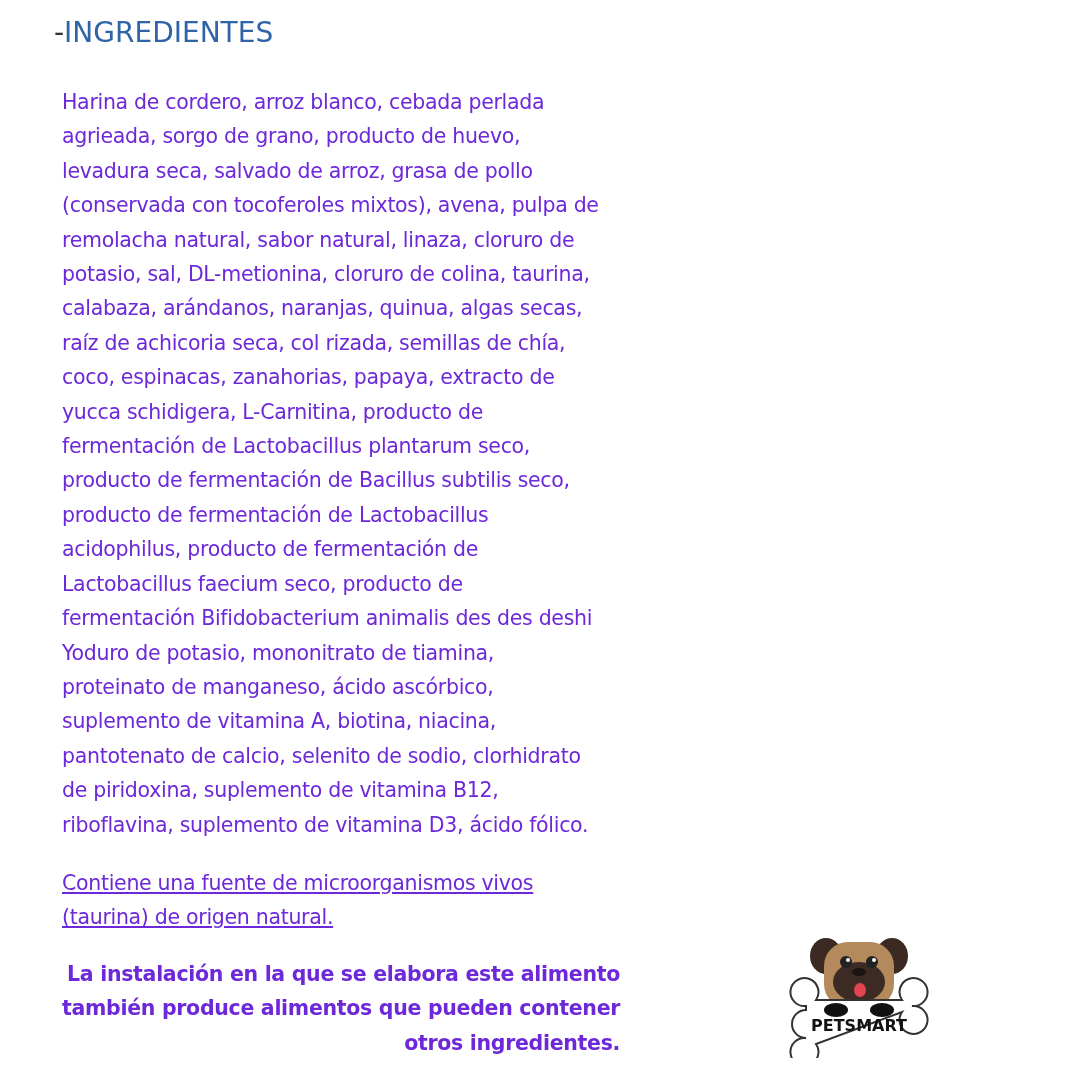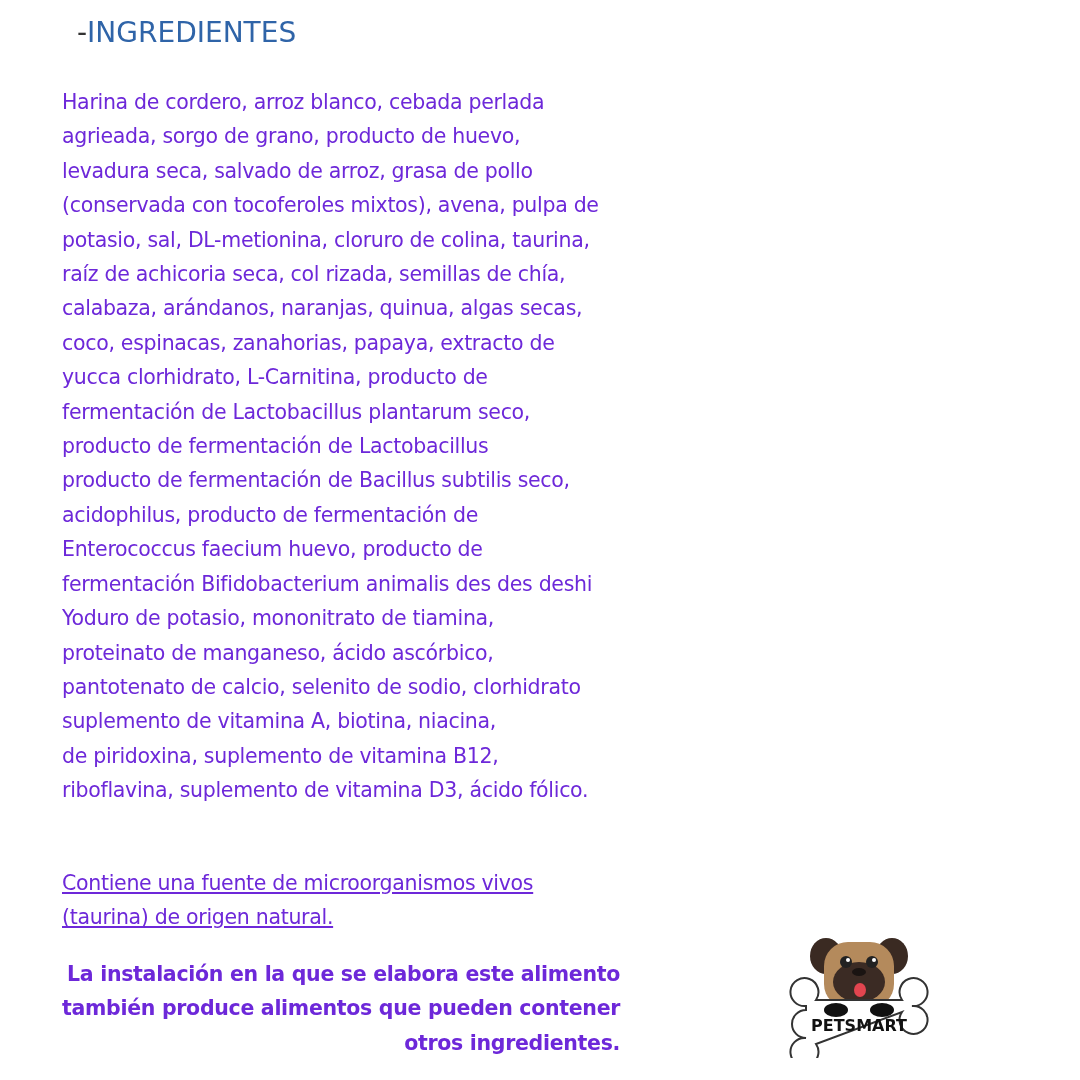--- a/index.html
+++ b/index.html
@@ -1,50 +1,51 @@
 <!DOCTYPE html>
 <html><head>
 <meta charset="utf-8">
 <style>
   html, body { margin:0; padding:0; background:#ffffff; }
   body { width:1080px; height:1080px; position:relative; overflow:hidden; font-family:"DejaVu Sans", sans-serif; }
-  .title { position:absolute; left:54px; top:16px; font-size:28px; color:#2f64a8; letter-spacing:0px;margin-left:23px; }
+  .title { position:absolute; left:54px; top:16px; font-size:28px; color:#2f64a8; letter-spacing:0px; }
   .title .dash { color:#333; }
   .block { position:absolute; left:62px; color:#6d28d9; font-size:20.5px; line-height:34.4px; letter-spacing:-0.3px; }
   .block div { white-space:nowrap; }
   #ingredients { top:85px; }
   #probiotic { top:866px;text-decoration:underline; }
   #warning { top:957px; font-weight:bold;text-align:right; }
   .logo { position:absolute; left:786px; top:934px; width:146px; height:124px; }
 </style>
 </head>
 <body>
 
 <div class="title"><span class="dash">-</span><span>INGREDIENTES</span></div>
 
 <div class="block" id="ingredients">
   <div>Harina de cordero, arroz blanco, cebada perlada</div>
   <div>agrieada, sorgo de grano, producto de huevo,</div>
   <div>levadura seca, salvado de arroz, grasa de pollo</div>
   <div>(conservada con tocoferoles mixtos), avena, pulpa de</div>
+  <div>remolacha natural, sabor natural, linaza, cloruro de</div>
   <div>potasio, sal, DL-metionina, cloruro de colina, taurina,</div>
+  <div>calabaza, arándanos, naranjas, quinua, algas secas,</div>
   <div>raíz de achicoria seca, col rizada, semillas de chía,</div>
-  <div>calabaza, arándanos, naranjas, quinua, algas secas,</div>
   <div>coco, espinacas, zanahorias, papaya, extracto de</div>
-  <div>yucca clorhidrato, L-Carnitina, producto de</div>
+  <div>yucca schidigera, L-Carnitina, producto de</div>
   <div>fermentación de Lactobacillus plantarum seco,</div>
+  <div>producto de fermentación de Bacillus subtilis seco,</div>
   <div>producto de fermentación de Lactobacillus</div>
-  <div>producto de fermentación de Bacillus subtilis seco,</div>
   <div>acidophilus, producto de fermentación de</div>
-  <div>Enterococcus faecium huevo, producto de</div>
+  <div>Lactobacillus faecium seco, producto de</div>
   <div>fermentación Bifidobacterium animalis des des deshi</div>
   <div>Yoduro de potasio, mononitrato de tiamina,</div>
   <div>proteinato de manganeso, ácido ascórbico,</div>
+  <div>suplemento de vitamina A, biotina, niacina,</div>
   <div>pantotenato de calcio, selenito de sodio, clorhidrato</div>
-  <div>suplemento de vitamina A, biotina, niacina,</div>
   <div>de piridoxina, suplemento de vitamina B12,</div>
   <div>riboflavina, suplemento de vitamina D3, ácido fólico.</div>
 </div>
 
 <div class="block" id="probiotic">
   <div>Contiene una fuente de microorganismos vivos</div>
   <div>(taurina) de origen natural.</div>
 </div>
 
 <div class="block" id="warning">

